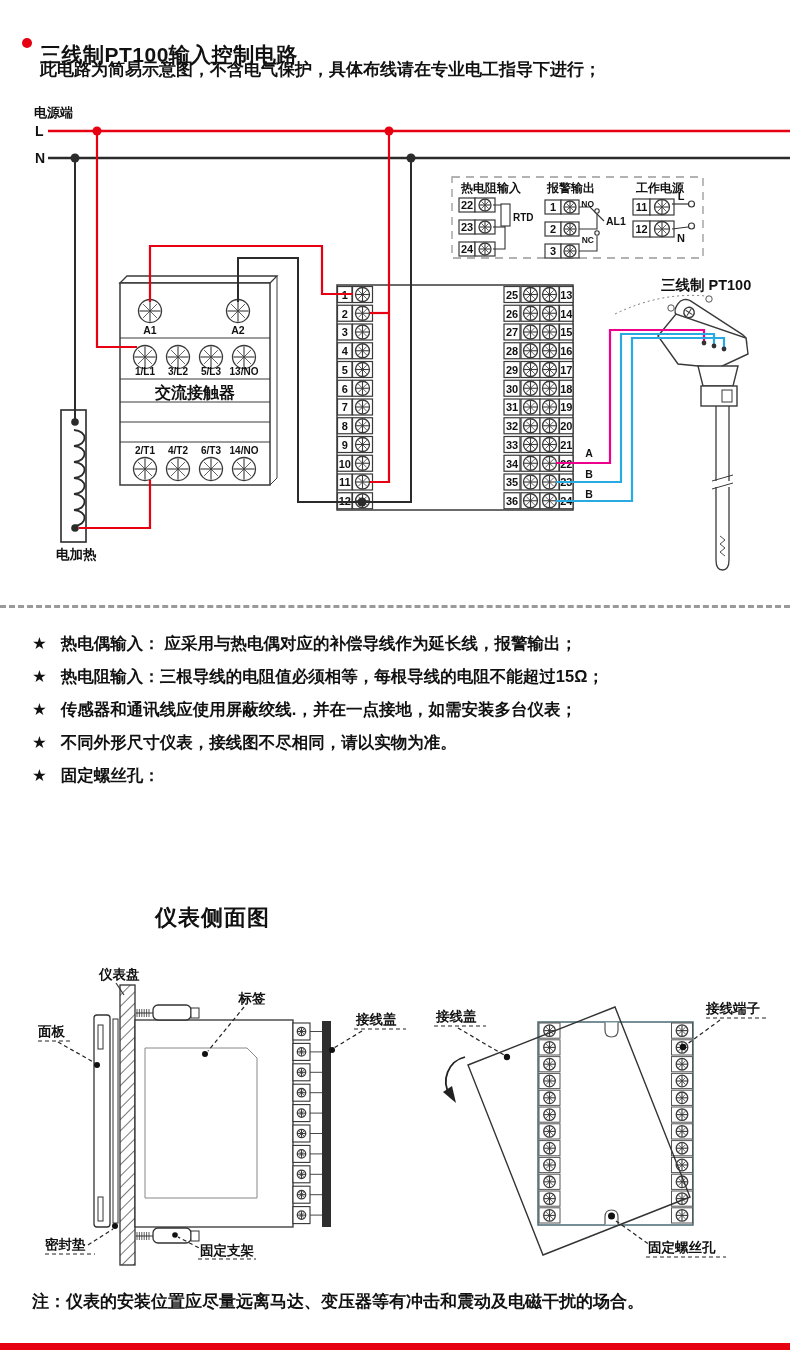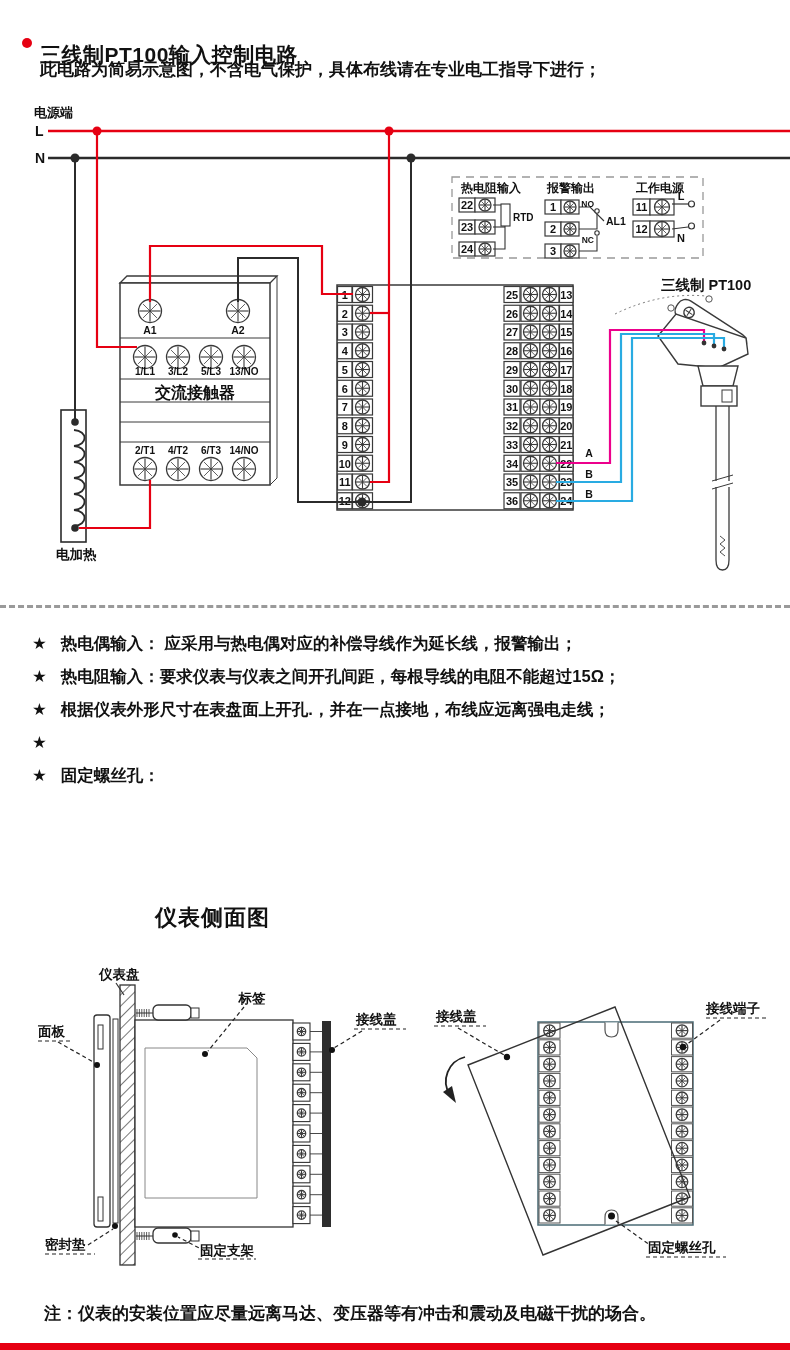--- a/index.html
+++ b/index.html
@@ -10,21 +10,21 @@
   .subtitle{position:absolute;left:40px;top:58px;font-size:17px;font-weight:bold;}
   .svg-abs{position:absolute;left:0;}
   .separator{position:absolute;left:0;top:605px;width:790px;height:0;border-top:3px dashed #9a9a9a;}
   .notes{position:absolute;left:32px;top:633px;width:730px;display:flex;flex-direction:column;gap:13px;}
   .note{display:flex;gap:14px;font-size:16.5px;font-weight:bold;line-height:20px;}
   .note .star{flex:0 0 auto;}
   .install-para{position:absolute;left:28px;top:800px;width:736px;margin:0;font-size:16.5px;
                 font-weight:bold;line-height:27px;text-indent:2em;}
   .figure-title{position:absolute;left:155px;top:903px;margin:0;font-size:22px;font-weight:bold;
                 font-family:"Liberation Serif","DejaVu Serif",serif;letter-spacing:1px;text-align:center;}
-  .footer-note{position:absolute;left:28px;top:1286px;margin:16px;font-size:17px;font-weight:bold;}
+  .footer-note{position:absolute;left:28px;top:1286px;margin:4px;font-size:17px;font-weight:bold;}
   .red-bar{position:absolute;left:0;bottom:0;width:790px;height:7px;background:#e60012;}
   svg text{font-family:"Liberation Sans","DejaVu Sans",sans-serif;fill:#111;}
 </style>
 </head>
 <body>
 
 <div class="page">
 
   <div class="bullet"></div>
   <h1 class="title">三线制PT100输入控制电路</h1>
@@ -735,28 +735,29 @@
 
   <div class="separator"></div>
 
   <div class="notes">
     <div class="note">
         <span class="star">★</span>
         <span>热电偶输入： 应采用与热电偶对应的补偿导线作为延长线，报警输出；</span>
       </div>
     <div class="note">
         <span class="star">★</span>
-        <span>热电阻输入：要求仪表与仪表之间开孔间距，每根导线的电阻不能超过15Ω；</span>
+        <span>热电阻输入：三根导线的电阻值必须相等，每根导线的电阻不能超过15Ω；</span>
       </div>
     <div class="note">
         <span class="star">★</span>
-        <span>根据仪表外形尺寸在表盘面上开孔.，并在一点接地，布线应远离强电走线；</span>
+        <span>传感器和通讯线应使用屏蔽绞线.，并在一点接地，如需安装多台仪表；</span>
       </div>
     <div class="note">
         <span class="star">★</span>
+        <span>不同外形尺寸仪表，接线图不尽相同，请以实物为准。</span>
       </div>
     <div class="note">
         <span class="star">★</span>
         <span>固定螺丝孔：</span>
       </div>
   </div>
 
   <h2 class="figure-title">仪表侧面图</h2>
 
   <svg class="svg-abs" style="top:945px" width="790" height="350" viewBox="0 0 790 350">

